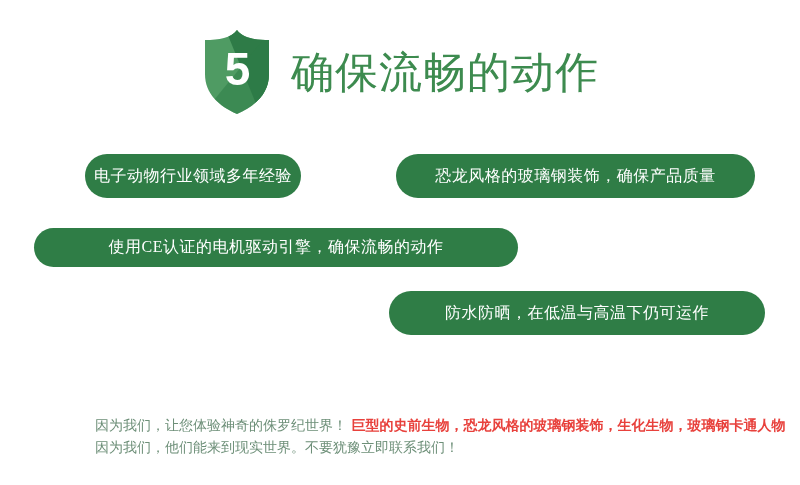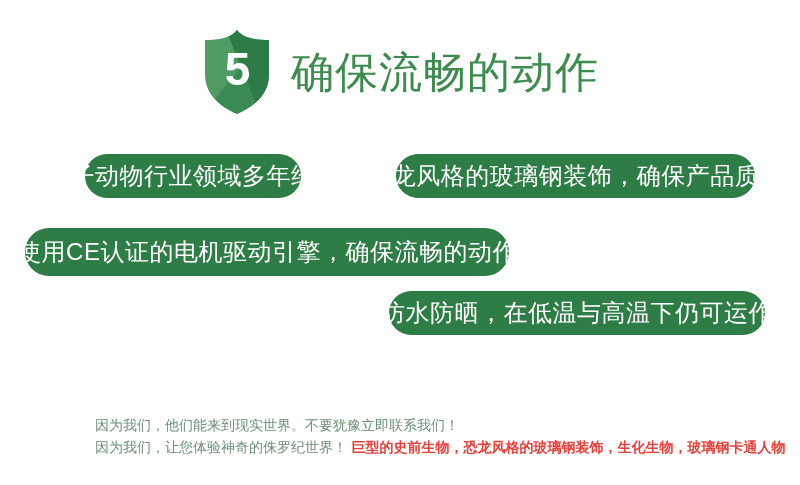--- a/index.html
+++ b/index.html
@@ -73,30 +73,30 @@
     height: 250px;
   }
   .pill {
     position: absolute;
     background: #2f7d46;
     color: #ffffff;
     border-radius: 26px;
     display: flex;
     align-items: center;
     justify-content: center;
-    font-size: 24px;
+    font-size: 16px;
     white-space: nowrap;
     box-sizing: border-box;
-    font-family: Liberation Sans, sans-serif;
+    font-family: Liberation Serif, serif;
     letter-spacing: 0.5px;
   }
 
   .pill-1 { left: 85px;  top: 6px;   width: 216px; height: 44px; }
   .pill-2 { left: 396px; top: 6px;   width: 359px; height: 44px; }
-  .pill-3 { left: 25px;  top: 80px;  width: 484px; height: 48px; }
+  .pill-3 { left: 34px;  top: 80px;  width: 484px; height: 39px; }
   .pill-4 { left: 389px; top: 143px; width: 376px; height: 44px; text-align: center; }
   .pill-5 { left: 48px;  top: 197px; width: 357px; height: 44px; }
 
   
   .footer {
     position: absolute;
     left: 95px;
     top: 414px;
     width: 660px;
     font-size: 14px;
@@ -136,17 +136,17 @@
 
   <div class="pill pill-2">恐龙风格的玻璃钢装饰，确保产品质量</div>
 
   <div class="pill pill-3">使用CE认证的电机驱动引擎，确保流畅的动作</div>
 
   <div class="pill pill-4">防水防晒，在低温与高温下仍可运作</div>
 
 </div>
 
 <div class="footer">
-  <div class="footer-line txt-green">因为我们，他们能来到现实世界。不要犹豫立即联系我们！</div>
   <div class="footer-line">
     <span class="txt-green">因为我们，让您体验神奇的侏罗纪世界！ </span><span class="txt-red">巨型的史前生物，恐龙风格的玻璃钢装饰，生化生物，玻璃钢卡通人物</span>
   </div>
+  <div class="footer-line txt-green">因为我们，他们能来到现实世界。不要犹豫立即联系我们！</div>
 </div>
 
 </body></html>

